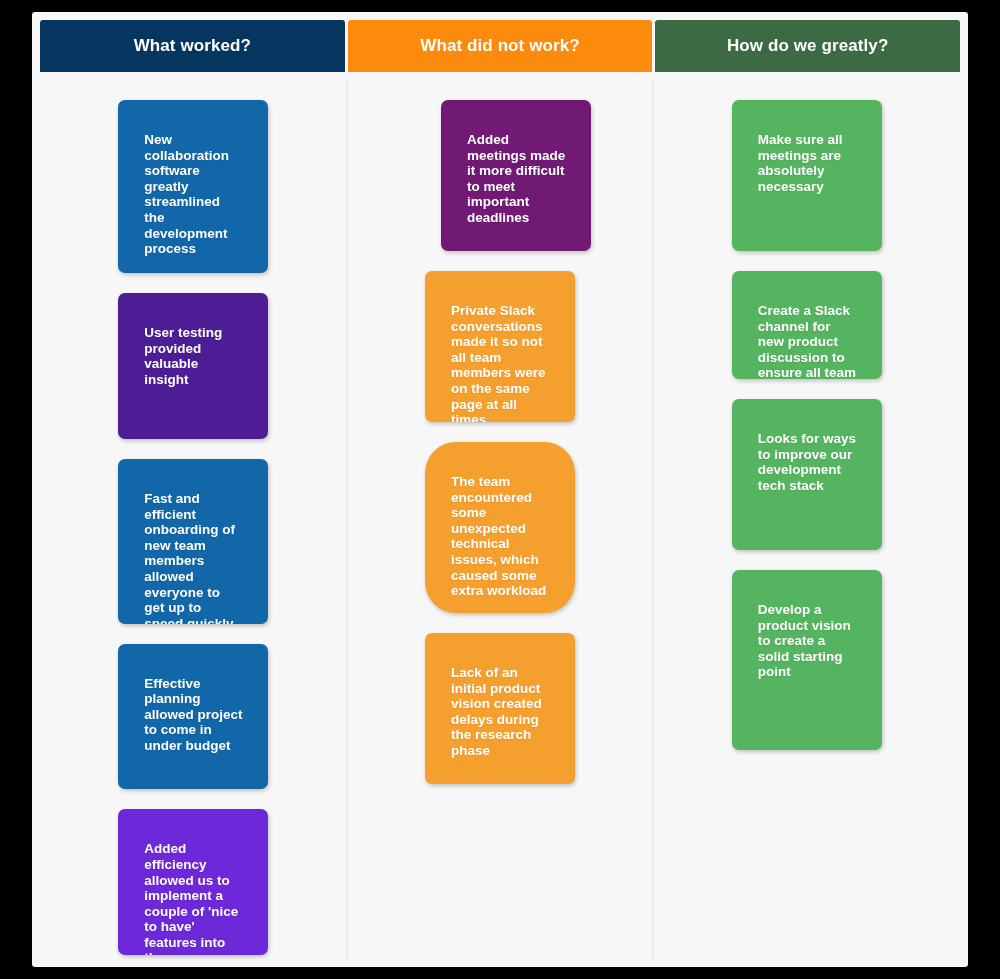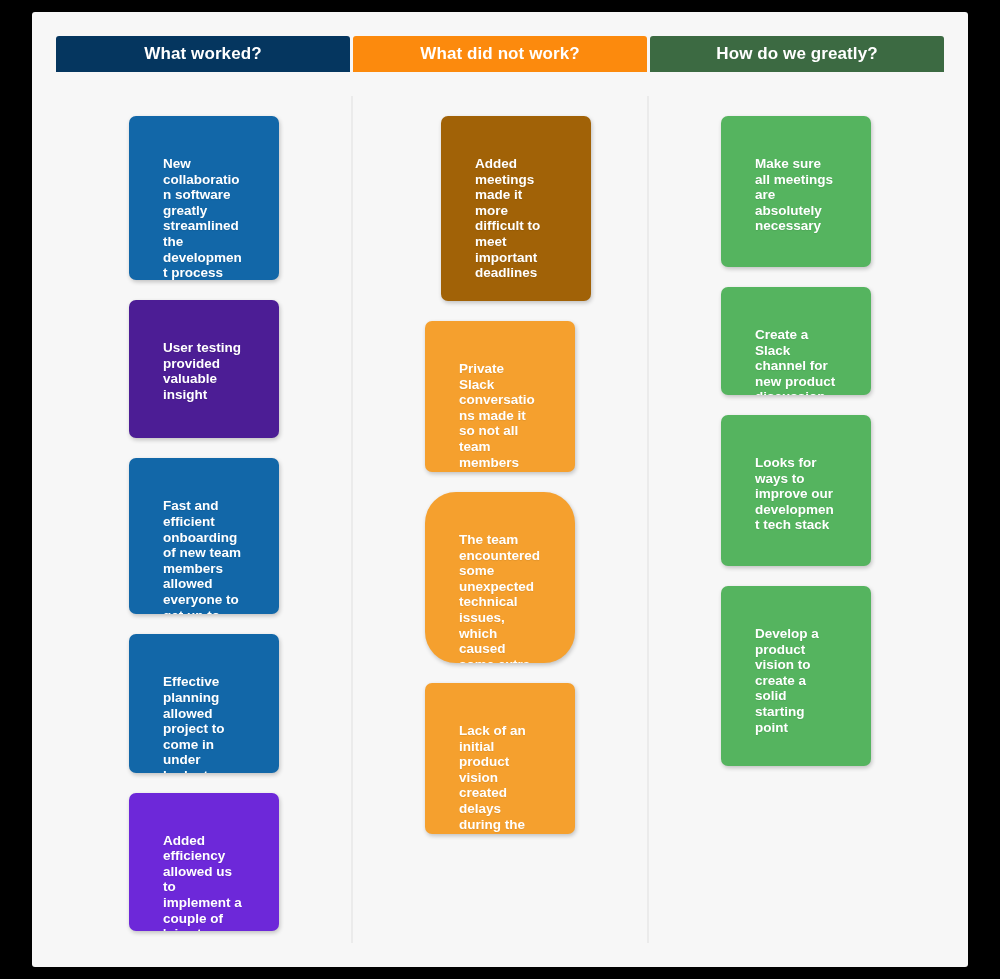--- a/index.html
+++ b/index.html
@@ -1,16 +1,16 @@
 <!DOCTYPE html>
 <html><head>
 <meta charset="utf-8">
 <title>Retrospective Board</title>
 <style>
-  * { box-sizing: border-box; margin: 0; padding: 12px; }
+  * { box-sizing: border-box; margin: 0; padding: 4px; }
 
   html, body {
     width: 1000px;
     height: 979px;
     background: #000000;
     font-family: "Liberation Sans", sans-serif;
     overflow: hidden;
   }
 
   .board {
@@ -123,21 +123,21 @@
           <span class="card-text">Fast and efficient onboarding of new team members allowed everyone to get up to speed quickly</span>
         </div>
         <div class="card" style="background: rgb(18, 103, 168); height: 151px;">
           <span class="card-text">Effective planning allowed project to come in under budget</span>
         </div>
         <div class="card" style="background: #6d28d9; height: 151px;">
           <span class="card-text">Added efficiency allowed us to implement a couple of 'nice to have' features into the new product</span>
         </div>
       </div>
     <div class="column">
-        <div class="card" style="background: #a16207; height: 185px; margin-left: 32px;">
+        <div class="card" style="background: #701a75; height: 151px; margin-left: 32px;">
           <span class="card-text">Added meetings made it more difficult to meet important deadlines</span>
         </div>
         <div class="card" style="background: rgb(245, 160, 46); height: 151px;">
           <span class="card-text">Private Slack conversations made it so not all team members were on the same page at all times</span>
         </div>
         <div class="card" style="background: rgb(245, 160, 46); height: 171px; border-radius: 31px;">
           <span class="card-text">The team encountered some unexpected technical issues, which caused some extra workload</span>
         </div>
         <div class="card" style="background: rgb(245, 160, 46); height: 151px;">
           <span class="card-text">Lack of an initial product vision created delays during the research phase</span>

